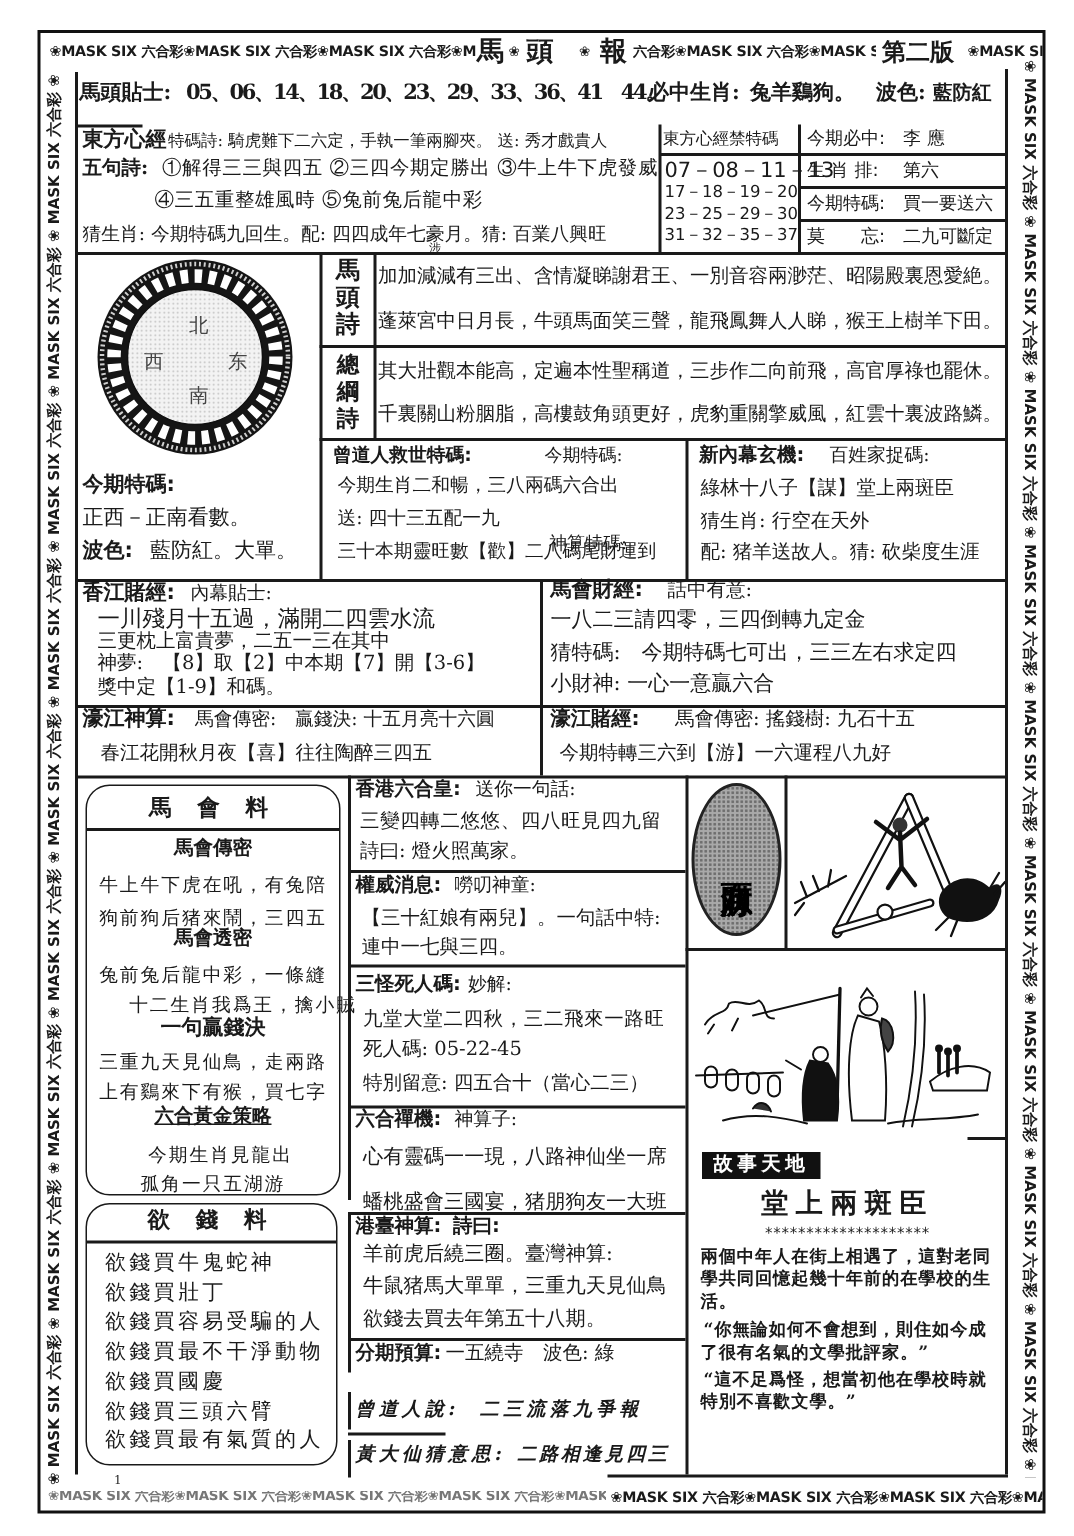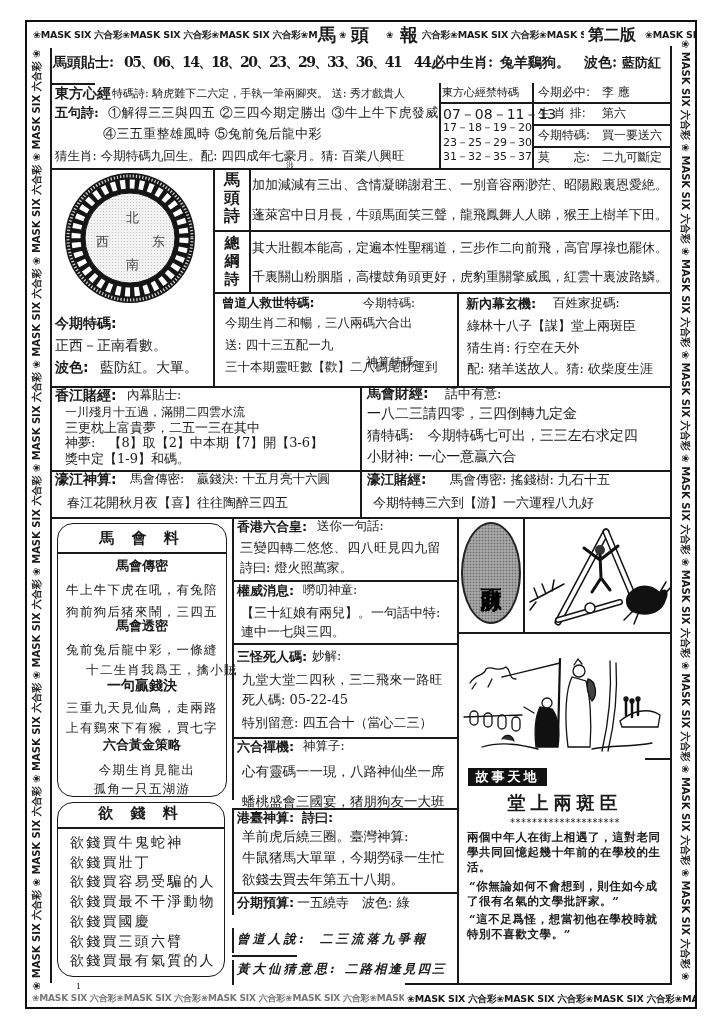--- a/index.html
+++ b/index.html
@@ -152,21 +152,21 @@
 <div class="t r" style="left:225px;top:361px;font-size:12.5px;">三十本期靈旺數【歡】二八碼尾財運到</div>
 
 <div class="t s b" style="left:466px;top:297px;font-size:13px;">新內幕玄機:</div>
 <div class="t r" style="left:553px;top:297px;font-size:12.5px;">百姓家捉碼:</div>
 <div class="t r" style="left:467px;top:319px;font-size:13px;">綠林十八子【謀】堂上兩斑臣</div>
 <div class="t r" style="left:467px;top:341px;font-size:13px;">猜生肖: 行空在天外</div>
 <div class="t r" style="left:467px;top:362px;font-size:13px;">配: 猪羊送故人。猜: 砍柴度生涯</div>
 
 <div class="t s b" style="left:55px;top:388px;font-size:14px;">香江賭經:</div>
 <div class="t r" style="left:127px;top:389px;font-size:12.5px;">內幕貼士:</div>
-<div class="t r" style="left:65px;top:406px;font-size:12px;font-family:Liberation Serif, serif;">一川殘月十五過，滿開二四雲水流</div>
+<div class="t r" style="left:65px;top:406px;font-size:15px;font-family:Liberation Serif, serif;">一川殘月十五過，滿開二四雲水流</div>
 <div class="t r" style="left:65px;top:421px;font-size:13px;">三更枕上富貴夢，二五一三在其中</div>
 <div class="t r" style="left:65px;top:436px;font-size:13px;">神夢:　【8】取【2】中本期【7】開【3-6】</div>
 <div class="t r" style="left:65px;top:452px;font-size:13px;">獎中定【1-9】和碼。</div>
 
 <div class="t s b" style="left:55px;top:472px;font-size:14px;">濠江神算:</div>
 <div class="t r" style="left:130px;top:473px;font-size:12.5px;">馬會傳密:　贏錢決: 十五月亮十六圓</div>
 <div class="t r" style="left:67px;top:496px;font-size:13px;">春江花開秋月夜【喜】往往陶醉三四五</div>
 
 <div class="t s b" style="left:367px;top:386px;font-size:14px;">馬會財經:</div>
 <div class="t r" style="left:445px;top:387px;font-size:13px;">話中有意:</div>
@@ -183,21 +183,21 @@
 <div class="t s b center" style="left:57px;top:531px;width:170px;font-size:15px;letter-spacing:6px;">馬 會 料</div>
 <div class="t s b center" style="left:57px;top:559px;width:170px;font-size:13px;">馬會傳密</div>
 <div class="t r center mh" style="left:57px;top:584px;width:170px;font-size:12.5px;">牛上牛下虎在吼，有兔陪</div>
 <div class="t r center mh" style="left:57px;top:606px;width:170px;font-size:12.5px;">狗前狗后猪來鬧，三四五</div>
 <div class="t s b center" style="left:57px;top:619px;width:170px;font-size:13px;">馬會透密</div>
 <div class="t r center mh" style="left:57px;top:644px;width:170px;font-size:12.5px;">兔前兔后龍中彩，一條縫</div>
 <div class="t r center mh" style="left:57px;top:664px;width:178px;font-size:12.5px;margin-left:16px;">十二生肖我爲王，擒小賊</div>
 <div class="t s b center" style="left:57px;top:678px;width:170px;font-size:14px;">一句贏錢決</div>
 <div class="t r center mh" style="left:57px;top:702px;width:170px;font-size:12.5px;">三重九天見仙鳥，走兩路</div>
 <div class="t r center mh" style="left:57px;top:722px;width:170px;font-size:12.5px;">上有鷄來下有猴，買七字</div>
-<div class="t s b center" style="left:57px;top:738px;width:170px;font-size:13px;">六合黃金策略</div>
+<div class="t s b center" style="left:57px;top:738px;width:170px;font-size:13px;text-decoration:underline;">六合黃金策略</div>
 <div class="t r center mh" style="left:57px;top:764px;width:180px;font-size:12.5px;">今期生肖見龍出</div>
 <div class="t r center mh" style="left:57px;top:783px;width:170px;font-size:12.5px;">孤角一只五湖游</div>
 
 <div class="rbox" style="left:57px;top:802px;width:166px;height:173px;"></div>
 <div class="h" style="left:58px;top:827px;width:166px;"></div>
 <div class="t s b center" style="left:57px;top:806px;width:168px;font-size:15px;letter-spacing:6px;">欲 錢 料</div>
 <div class="t r" style="left:70px;top:835px;font-size:14px;letter-spacing:2.2px;">欲錢買牛鬼蛇神</div>
 <div class="t r" style="left:70px;top:855px;font-size:14px;letter-spacing:2.2px;">欲錢買壯丁</div>
 <div class="t r" style="left:70px;top:874px;font-size:14px;letter-spacing:2.2px;">欲錢買容易受騙的人</div>
 <div class="t r" style="left:70px;top:894px;font-size:14px;letter-spacing:2.2px;">欲錢買最不干淨動物</div>
@@ -223,21 +223,21 @@
 <div class="t r" style="left:242px;top:716px;font-size:13px;">特別留意: 四五合十（當心二三）</div>
 
 <div class="t s b" style="left:237px;top:740px;font-size:13px;">六合禪機:</div>
 <div class="t r" style="left:303px;top:740px;font-size:12.5px;">神算子:</div>
 <div class="t r" style="left:242px;top:765px;font-size:13.5px;">心有靈碼一一現，八路神仙坐一席</div>
 <div class="t r" style="left:242px;top:785px;font-size:13.5px;margin-top:10px;">蟠桃盛會三國宴，猪朋狗友一大班</div>
 
 <div class="t s b" style="left:237px;top:811px;font-size:13px;">港臺神算:</div>
 <div class="t s b" style="left:302px;top:811px;font-size:13px;">詩曰:</div>
 <div class="t r" style="left:242px;top:830px;font-size:13.5px;">羊前虎后繞三圈。臺灣神算:</div>
-<div class="t r" style="left:242px;top:851px;font-size:13.5px;">牛鼠猪馬大單單，今期勞碌一生忙</div>
+<div class="t r" style="left:242px;top:851px;font-size:13.5px;">牛鼠猪馬大單單，三重九天見仙鳥</div>
 <div class="t r" style="left:242px;top:873px;font-size:13.5px;">欲錢去買去年第五十八期。</div>
 
 <div class="t s b" style="left:237px;top:896px;font-size:13px;">分期預算:</div>
 <div class="t r" style="left:297px;top:896px;font-size:13px;">一五繞寺　波色: 綠</div>
 
 <div class="t r callig" style="left:237px;top:933px;font-size:12.5px;">曾道人說:</div>
 <div class="t r callig" style="left:320px;top:933px;font-size:12.5px;">二三流落九爭報</div>
 <div class="t r callig" style="left:237px;top:963px;font-size:12.5px;">黃大仙猜意思:</div>
 <div class="t r callig" style="left:345px;top:963px;font-size:12.5px;letter-spacing:2px;">二路相逢見四三</div>
 

